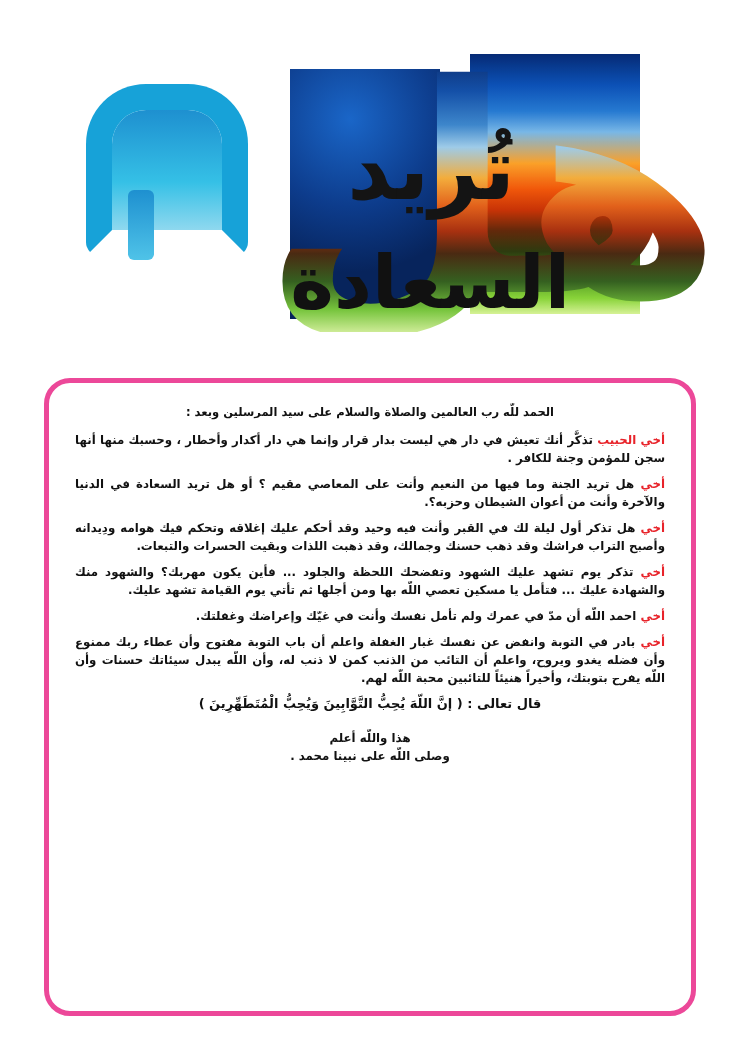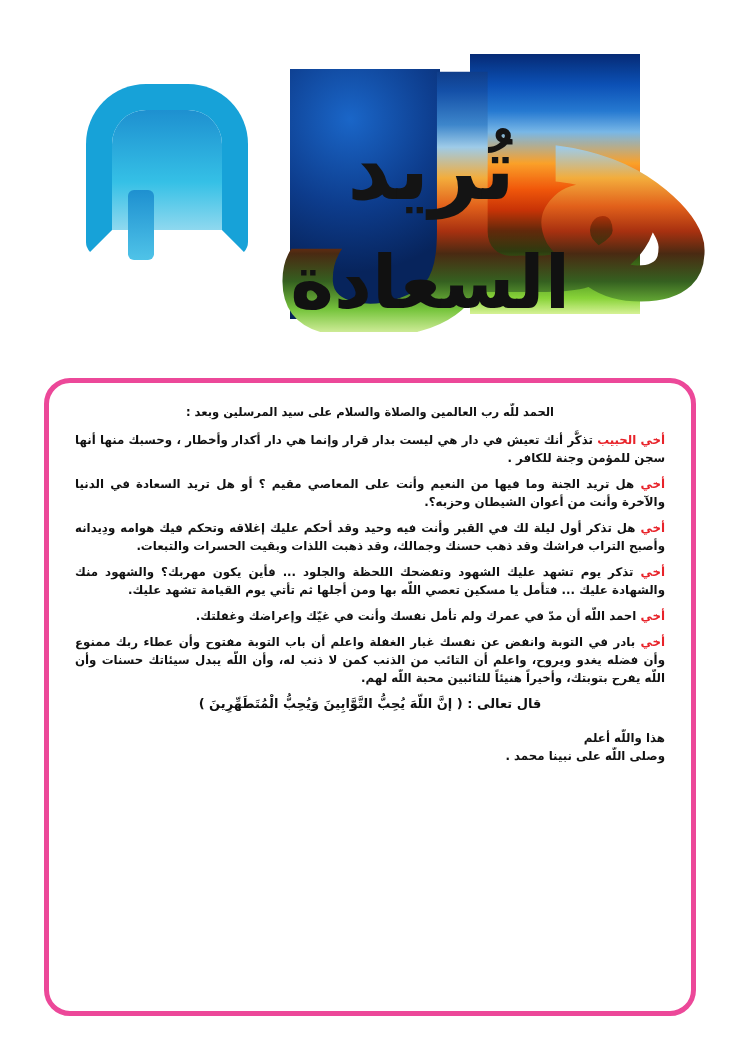--- a/index.html
+++ b/index.html
@@ -195,21 +195,21 @@
 
   .closing {
     text-align: center;
     font-size: 11.8px;
     line-height: 17px;
     font-weight: bold;
     color: #111;
     margin-top: 18px;
     font-family: "DejaVu Sans", sans-serif;
   }
-  .closing div { margin: 1px 0; text-align: right; }
+  .closing div { margin: 1px 0; }
 </style>
 </head>
 <body>
 
 <div class="banner">
   <div class="banner-inner">
 
     <div class="img-strip2"></div>
     <div class="img-strip"></div>
 

